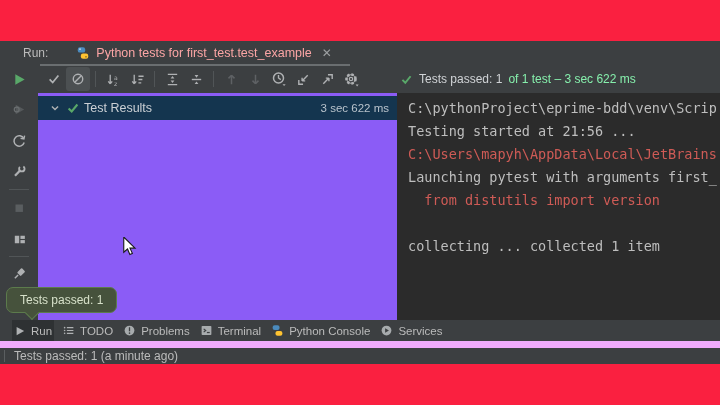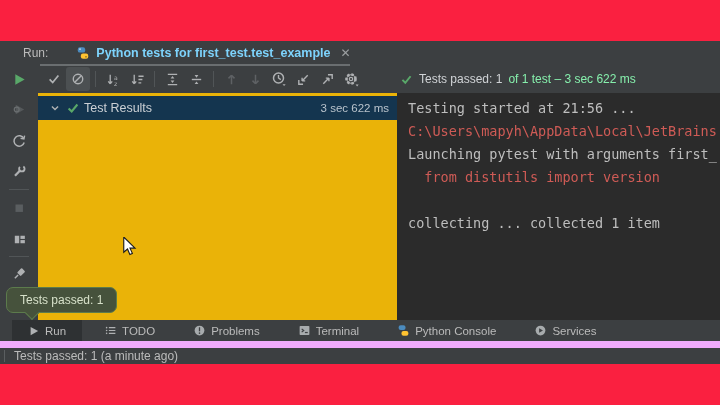--- a/index.html
+++ b/index.html
@@ -5,51 +5,51 @@
   * { margin:0; padding:0; box-sizing:border-box; }
   html,body { width:720px; height:405px; overflow:hidden; }
   body { background:#FA2040; font-family:"Liberation Sans", sans-serif; position:relative; }
 
   .window { position:absolute; left:0; top:41px; width:720px; height:323px; background:#3C3F41; }
 
   
   .tabbar { position:absolute; left:0; top:0; width:100%; height:24px; display:flex; align-items:center;padding-left:13px; }
   .run-label { color:#BBBBBB; font-size:12px; margin-left:10px; }
   .tab { display:flex; align-items:center; gap:6px; margin-left:22px; height:100%; padding:0 6px; }
-  .tab-title { color:#7dd3fc; font-size:12.5px; white-space:nowrap;font-weight:bold; }
+  .tab-title { color:#fca5a5; font-size:12.5px; white-space:nowrap; }
   .tab-close { color:#9DA0A2; font-size:12px; margin-left:4px; cursor:default; }
   .tab-underline { position:absolute; left:40px; top:23px; width:310px; height:2px; background:#6A6E70; }
 
   
   .toolbar { position:absolute; left:38px; top:24px; right:0; height:28px; display:flex; align-items:center; padding-left:4px; }
   .icon-btn { width:24px; height:24px; display:flex; align-items:center; justify-content:center; border-radius:3px; flex:0 0 auto; }
   .icon-btn.toggled { background:#4C5052; }
   .tsep { width:1px; height:16px; background:#515557; margin:0 5px; flex:0 0 auto; }
   .summary { position:absolute; left:362px; top:0; height:28px; display:flex; align-items:center; gap:6px; font-size:12px; white-space:nowrap; }
   .summary .passed { color:#D0D3D6; }
   .summary .detail { color:#86efac; }
 
   
   .left-strip { position:absolute; left:0; top:24px; width:38px; height:255px; }
   .strip-icon { position:absolute; left:7px; width:24px; height:24px; display:flex; align-items:center; justify-content:center; }
   .strip-sep { position:absolute; left:9px; width:20px; height:1px; background:#515557; }
 
   
-  .tree-panel { position:absolute; left:38px; top:52px; width:359px; height:227px; background:#eab308; overflow:hidden; }
+  .tree-panel { position:absolute; left:38px; top:52px; width:359px; height:227px; background:#8b5cf6; overflow:hidden; }
   .tree-row { position:absolute; left:0; top:3px; width:100%; height:24px; background:#14354F; display:flex; align-items:center; padding:0 8px 0 10px; gap:4px; }
   .tree-label { color:#CBD0D5; font-size:12.5px; flex:1; }
   .tree-duration { color:#B9C3CC; font-size:11.5px; }
   .splitter { position:absolute; left:397px; top:52px; width:3px; height:227px; background:#2B2B2B; }
   .console { position:absolute; left:400px; top:52px; width:320px; height:227px; background:#2B2B2B; overflow:hidden; padding:4px 0 0 8px; }
   .c-line { font-family:"DejaVu Sans Mono", monospace; font-size:13.5px; line-height:23px; height:23px; color:#BEBEBE; white-space:pre; }
   .c-line.err { color:#CF5B56; }
 
   
   .bottombar { position:absolute; left:0; top:279px; width:100%; height:21px; display:flex; align-items:center; padding-left:12px; }
-  .bb-item { display:flex; align-items:center; gap:5px; height:100%; padding:0 16px; color:#BBBBBB; font-size:11.5px; white-space:nowrap; margin-right:6px; }
+  .bb-item { display:flex; align-items:center; gap:5px; height:100%; padding:0 2px; color:#BBBBBB; font-size:11.5px; white-space:nowrap; margin-right:6px; }
   .bb-item.selected { background:#2E3133; }
 
   
   .statusbar { position:absolute; left:0; top:300px; width:100%; height:23px; border-top:7px solid #f0abfc; display:flex; align-items:center; }
   .status-grip { width:1px; height:12px; background:#5A5E60; margin-left:4px; }
   .status-text { color:#BBBBBB; font-size:12px; margin-left:9px; }
 
   
   .tooltip { position:absolute; left:6px; top:287px; background:#46523C; border:1px solid #5C7B4C; border-radius:7px; padding:5px 13px; color:#D6E0C9; font-size:12px; z-index:30; white-space:nowrap; }
   .tooltip-tail { position:absolute; left:20px; bottom:-6px; width:10px; height:10px; background:#46523C; border-right:1px solid #5C7B4C; border-bottom:1px solid #5C7B4C; transform:rotate(45deg); }
@@ -231,20 +231,21 @@
           </svg>
       </span>
       <span class="tree-label">Test Results</span>
       <span class="tree-duration">3 sec 622 ms</span>
     </div>
   </div>
 
   <div class="splitter"></div>
 
   <div class="console">
+    <div class="c-line">C:\pythonProject\eprime-bdd\venv\Scrip</div>
     <div class="c-line">Testing started at 21:56 ...</div>
     <div class="c-line err">C:\Users\mapyh\AppData\Local\JetBrains</div>
     <div class="c-line">Launching pytest with arguments first_</div>
     <div class="c-line err">  from distutils import version</div>
     <div class="c-line"></div>
     <div class="c-line">collecting ... collected 1 item</div>
     <div class="c-line"></div>
   </div>
 
   <div class="bottombar">

